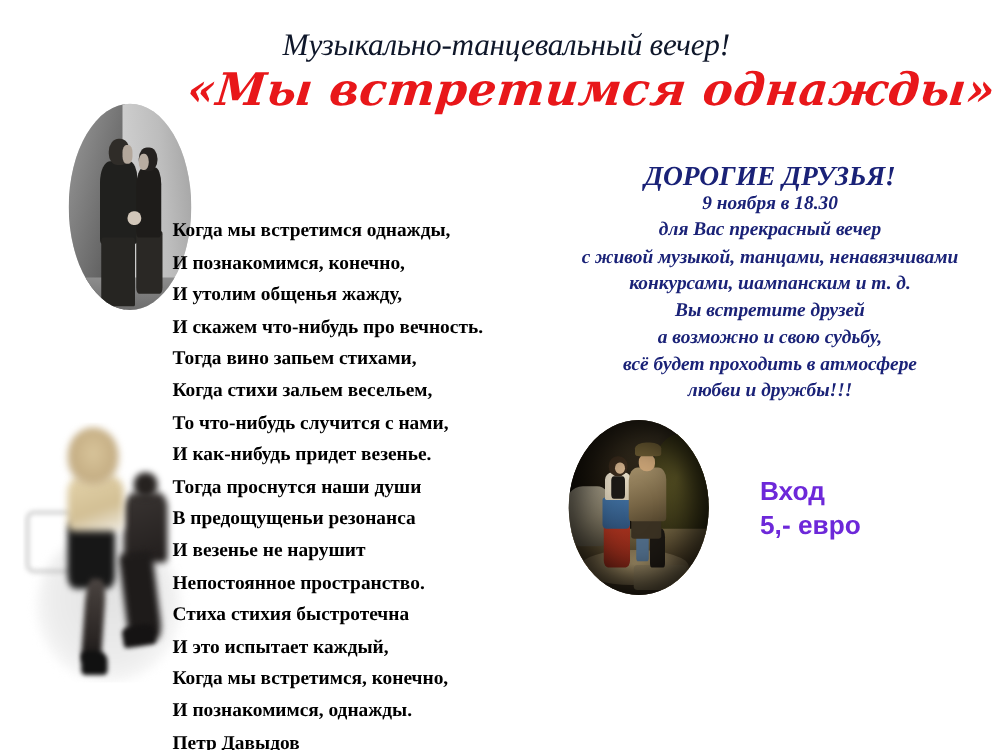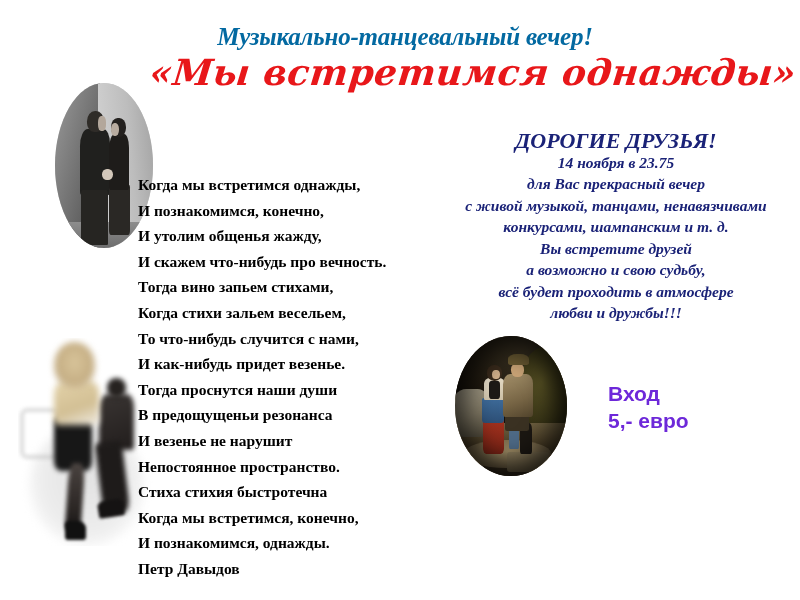--- a/index.html
+++ b/index.html
@@ -23,25 +23,25 @@
   
   .headline-block {
     position: absolute;
     left: 150px;
     top: 24px;
     width: 510px;
     text-align: center;
   }
   .headline-main {
     font-family: "Liberation Serif", "DejaVu Serif", serif;
-    font-weight: bold;
+    font-weight: normal;
     font-style: italic;
     font-size: 25px;
     letter-spacing: -0.2px;
-    color: #0369a1;
+    color: #0f172a;
     white-space: nowrap;
     line-height: 1.05;
   }
   .headline-script {
     font-family: "DejaVu Serif", "Liberation Serif", serif;
     font-weight: bold;
     font-style: italic;
     font-size: 36px;
     color: #e8171a;
     white-space: nowrap;
@@ -404,28 +404,29 @@
     <div class="line">И скажем что-нибудь про вечность.</div>
     <div class="line">Тогда вино запьем стихами,</div>
     <div class="line">Когда стихи зальем весельем,</div>
     <div class="line">То что-нибудь случится с нами,</div>
     <div class="line">И как-нибудь придет везенье.</div>
     <div class="line">Тогда проснутся наши души</div>
     <div class="line">В предощущеньи резонанса</div>
     <div class="line">И везенье не нарушит</div>
     <div class="line">Непостоянное пространство.</div>
     <div class="line">Стиха стихия быстротечна</div>
+    <div class="line">И это испытает каждый,</div>
     <div class="line">Когда мы встретимся, конечно,</div>
     <div class="line">И познакомимся, однажды.</div>
     <div class="line author">Петр Давыдов</div>
   </div>
 
   <div class="announce">
     <div class="line heading">ДОРОГИЕ ДРУЗЬЯ!</div>
-    <div class="line">14 ноября в 23.75</div>
+    <div class="line">9 ноября в 18.30</div>
     <div class="line">для Вас прекрасный вечер</div>
     <div class="line">с живой музыкой, танцами, ненавязчивами</div>
     <div class="line">конкурсами, шампанским и т. д.</div>
     <div class="line">Вы встретите друзей</div>
     <div class="line">а возможно и свою судьбу,</div>
     <div class="line">всё будет проходить в атмосфере</div>
     <div class="line">любви и дружбы!!!</div>
   </div>
 
   <div class="painting">

